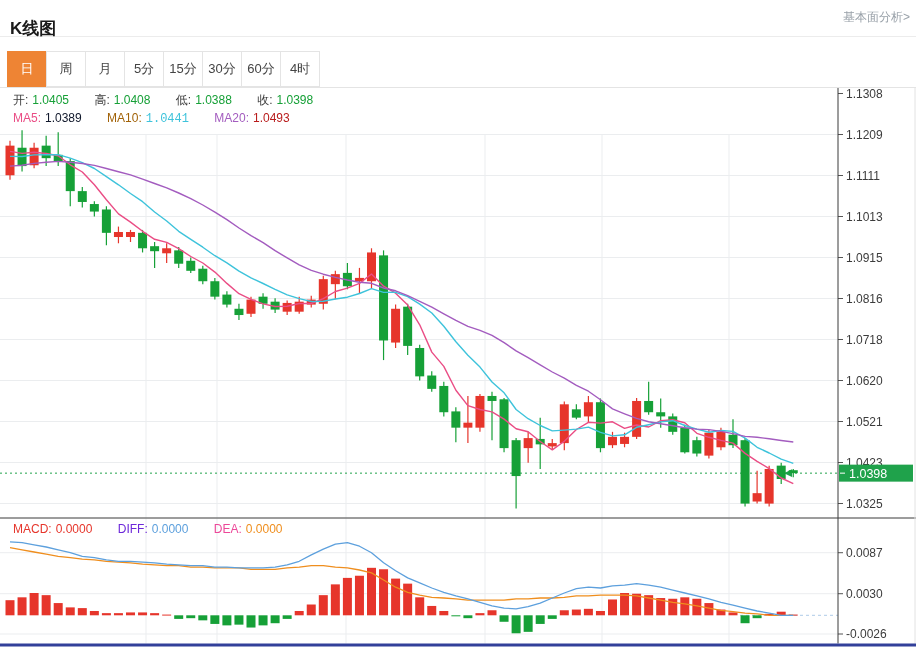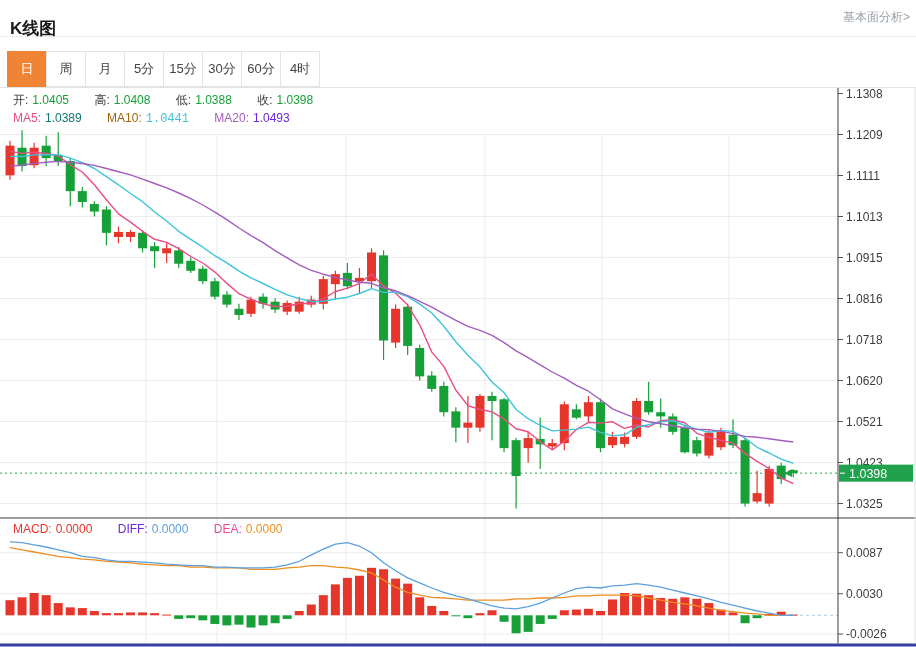--- a/index.html
+++ b/index.html
@@ -442,22 +442,22 @@
   </div>
 
 <div class="overlay" style="left:13px;top:92px;">
   <span class="lbl">开:</span><span class="val-green" style="color: rgb(22, 160, 55);">1.0405</span><span class="gap"></span>
   <span class="lbl">高:</span><span class="val-green" style="color: rgb(22, 160, 55);">1.0408</span><span class="gap"></span>
   <span class="lbl">低:</span><span class="val-green" style="color: rgb(22, 160, 55);">1.0388</span><span class="gap"></span>
   <span class="lbl">收:</span><span class="val-green" style="color: rgb(22, 160, 55);">1.0398</span>
 </div>
 
 <div class="overlay" style="left:13px;top:111px;">
-  <span id="ma5l" style="color: rgb(234, 77, 133);">MA5:</span><span id="ma5v" style="color: #0f766e;">1.0389</span><span class="gap"></span>
+  <span id="ma5l" style="color: rgb(234, 77, 133);">MA5:</span><span id="ma5v" style="color: #0f172a;">1.0389</span><span class="gap"></span>
   <span id="ma10l" style="color: #a16207;">MA10:</span><span id="ma10v" style="color: rgb(62, 195, 219); font-family: Liberation Mono, monospace;">1.0441</span><span class="gap"></span>
-  <span id="ma20l" style="color: rgb(163, 92, 191);">MA20:</span><span id="ma20v" style="color: #6d28d9;">1.0493</span>
+  <span id="ma20l" style="color: rgb(163, 92, 191);">MA20:</span><span id="ma20v" style="color: #b91c1c;">1.0493</span>
 </div>
 
 <div class="overlay" style="left:13px;top:522px;">
   <span id="macdl" style="color: rgb(230, 53, 43); text-align: right;">MACD:</span><span id="macdv" style="color: rgb(230, 53, 43);">0.0000</span><span class="gap"></span>
   <span id="diffl" style="color: #6d28d9;">DIFF:</span><span id="diffv" style="color: rgb(93, 160, 221);">0.0000</span><span class="gap"></span>
   <span id="deal" style="color: #ec4899;">DEA:</span><span id="deav" style="color: rgb(239, 142, 30);">0.0000</span>
 </div>
 
 </body></html>

